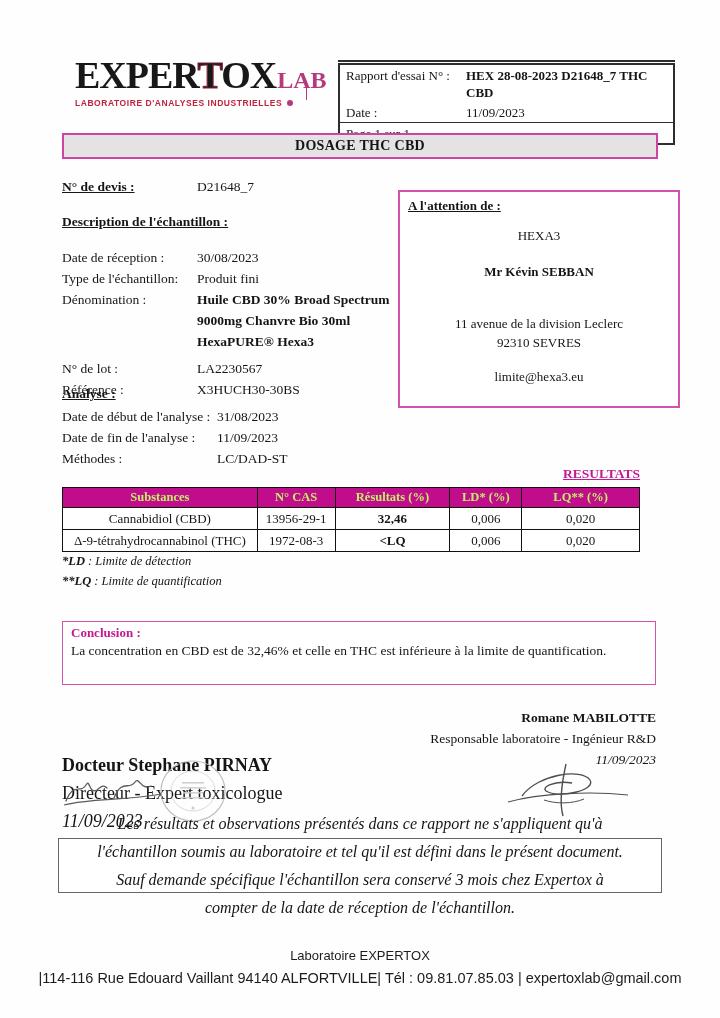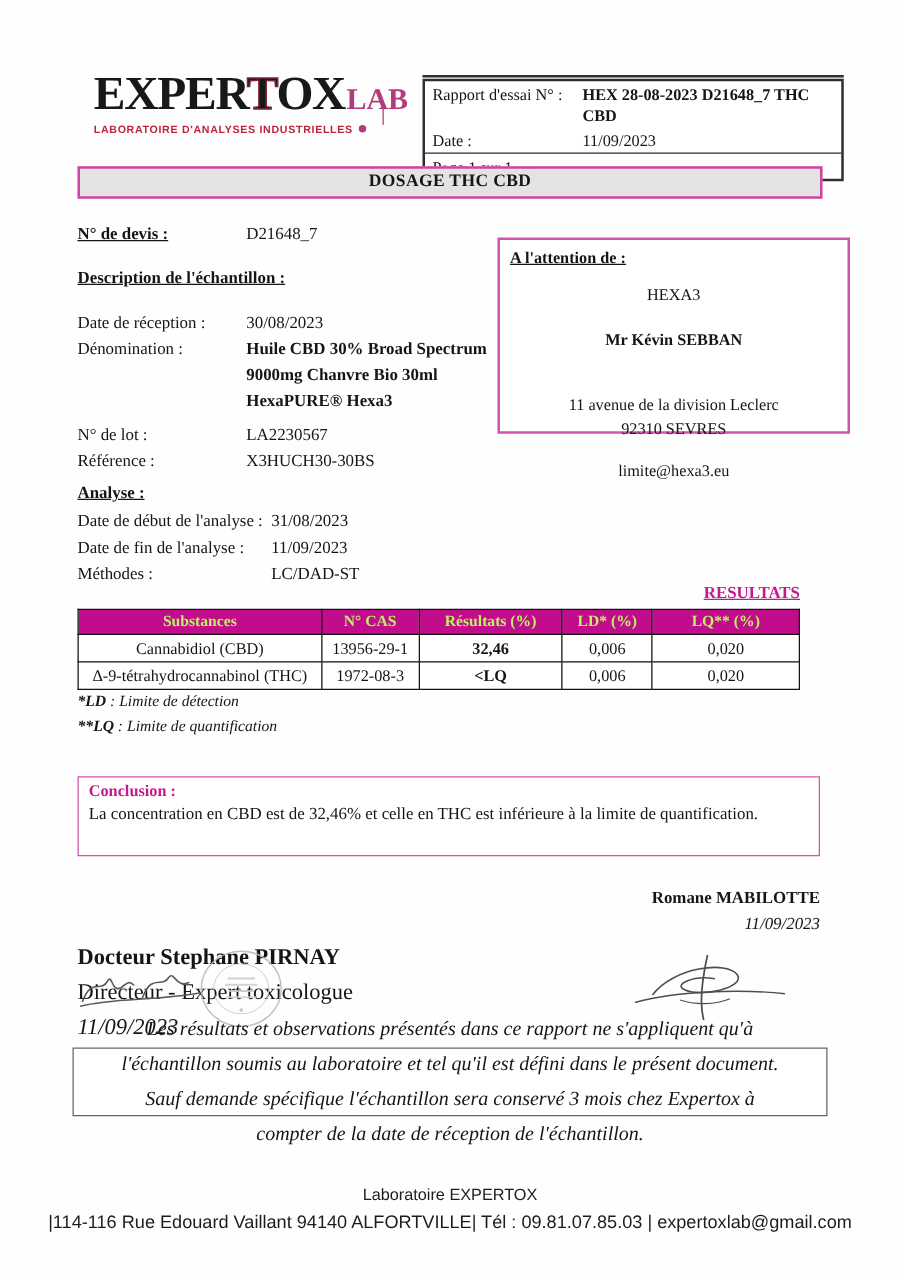--- a/index.html
+++ b/index.html
@@ -44,21 +44,21 @@
 
   .desc-heading { position:absolute; left:62px; top:214px; }
   .desc-fields { position:absolute; left:62px; top:247px; width:335px; }
   .field-lot { margin-top:6px; }
 
   .analyse-heading { position:absolute; left:62px; top:386px; }
   .analyse-fields { position:absolute; left:62px; top:406px; width:340px; }
   .a-lbl { min-width:155px; flex:none; }
 
   
-  .attention { position:absolute; left:398px; top:190px; width:282px; height:157px; border:2px solid #d352ae; font-size:13px; background:#fff; }
+  .attention { position:absolute; left:398px; top:190px; width:282px; height:218px; border:2px solid #d352ae; font-size:13px; background:#fff; }
   .att-heading { padding:6px 8px 0 8px; font-weight:700; text-decoration:underline; font-size:13px; }
   .att-center { text-align:center; }
   .att-company { margin-top:14px; }
   .att-contact { margin-top:20px; font-weight:700; }
   .att-addr1 { margin-top:36px; }
   .att-addr2 { margin-top:3px; }
   .att-email { margin-top:18px; }
 
   
   .res-heading { position:absolute; left:62px; top:466px; width:578px; text-align:right;
@@ -137,20 +137,24 @@
     <div class="att-center att-addr2">92310 SEVRES</div>
     <div class="att-center att-email">limite@hexa3.eu</div>
   </div>
 
   <div class="hline desc-heading">Description de l'échantillon :</div>
 
   <div class="desc-fields">
     <div class="field">
       <span class="f-lbl">Date de réception :</span>
       <span class="f-val">30/08/2023</span>
+    </div>
+    <div class="field">
+      <span class="f-lbl">Type de l'échantillon:</span>
+      <span class="f-val">Produit fini</span>
     </div>
     <div class="field">
       <span class="f-lbl">Dénomination :</span>
       <span class="f-val bold">
         <div>Huile CBD 30% Broad Spectrum</div>
         <div>9000mg Chanvre Bio 30ml</div>
         <div>HexaPURE® Hexa3</div>
       </span>
     </div>
     <div class="field field-lot">
@@ -243,20 +247,21 @@
       <rect x="26" y="26" width="22" height="1.6" fill="#c9c9c9"></rect>
       <rect x="24" y="31" width="26" height="1.6" fill="#cccccc"></rect>
       <rect x="27" y="36" width="20" height="1.6" fill="#c9c9c9"></rect>
       <rect x="25" y="41" width="24" height="1.6" fill="#cfcfcf"></rect>
       <circle cx="37" cy="52" r="1.5" fill="#c2c2c2"></circle>
     </svg>
   </div>
 
   <div class="sig-right">
     <div class="sig-name">Romane MABILOTTE</div>
+    <div>Responsable laboratoire - Ingénieur R&amp;D</div>
     <div class="sig-date">11/09/2023</div>
   </div>
   <div class="scribble-right">
     <svg width="135" height="62" viewBox="0 0 135 62">
       <path d="M22 38 C 38 16, 82 10, 90 22 C 96 32, 62 40, 48 34 C 38 30, 54 22, 72 25" stroke="#4e4e4e" fill="none" stroke-width="1.3"></path>
       <path d="M66 6 C 62 24, 59 44, 63 58" stroke="#4e4e4e" fill="none" stroke-width="1.4"></path>
       <path d="M8 44 C 40 35, 92 33, 128 37" stroke="#4e4e4e" fill="none" stroke-width="1.1"></path>
       <path d="M44 42 C 56 46, 72 46, 84 41" stroke="#4e4e4e" fill="none" stroke-width="1"></path>
     </svg>
   </div>

